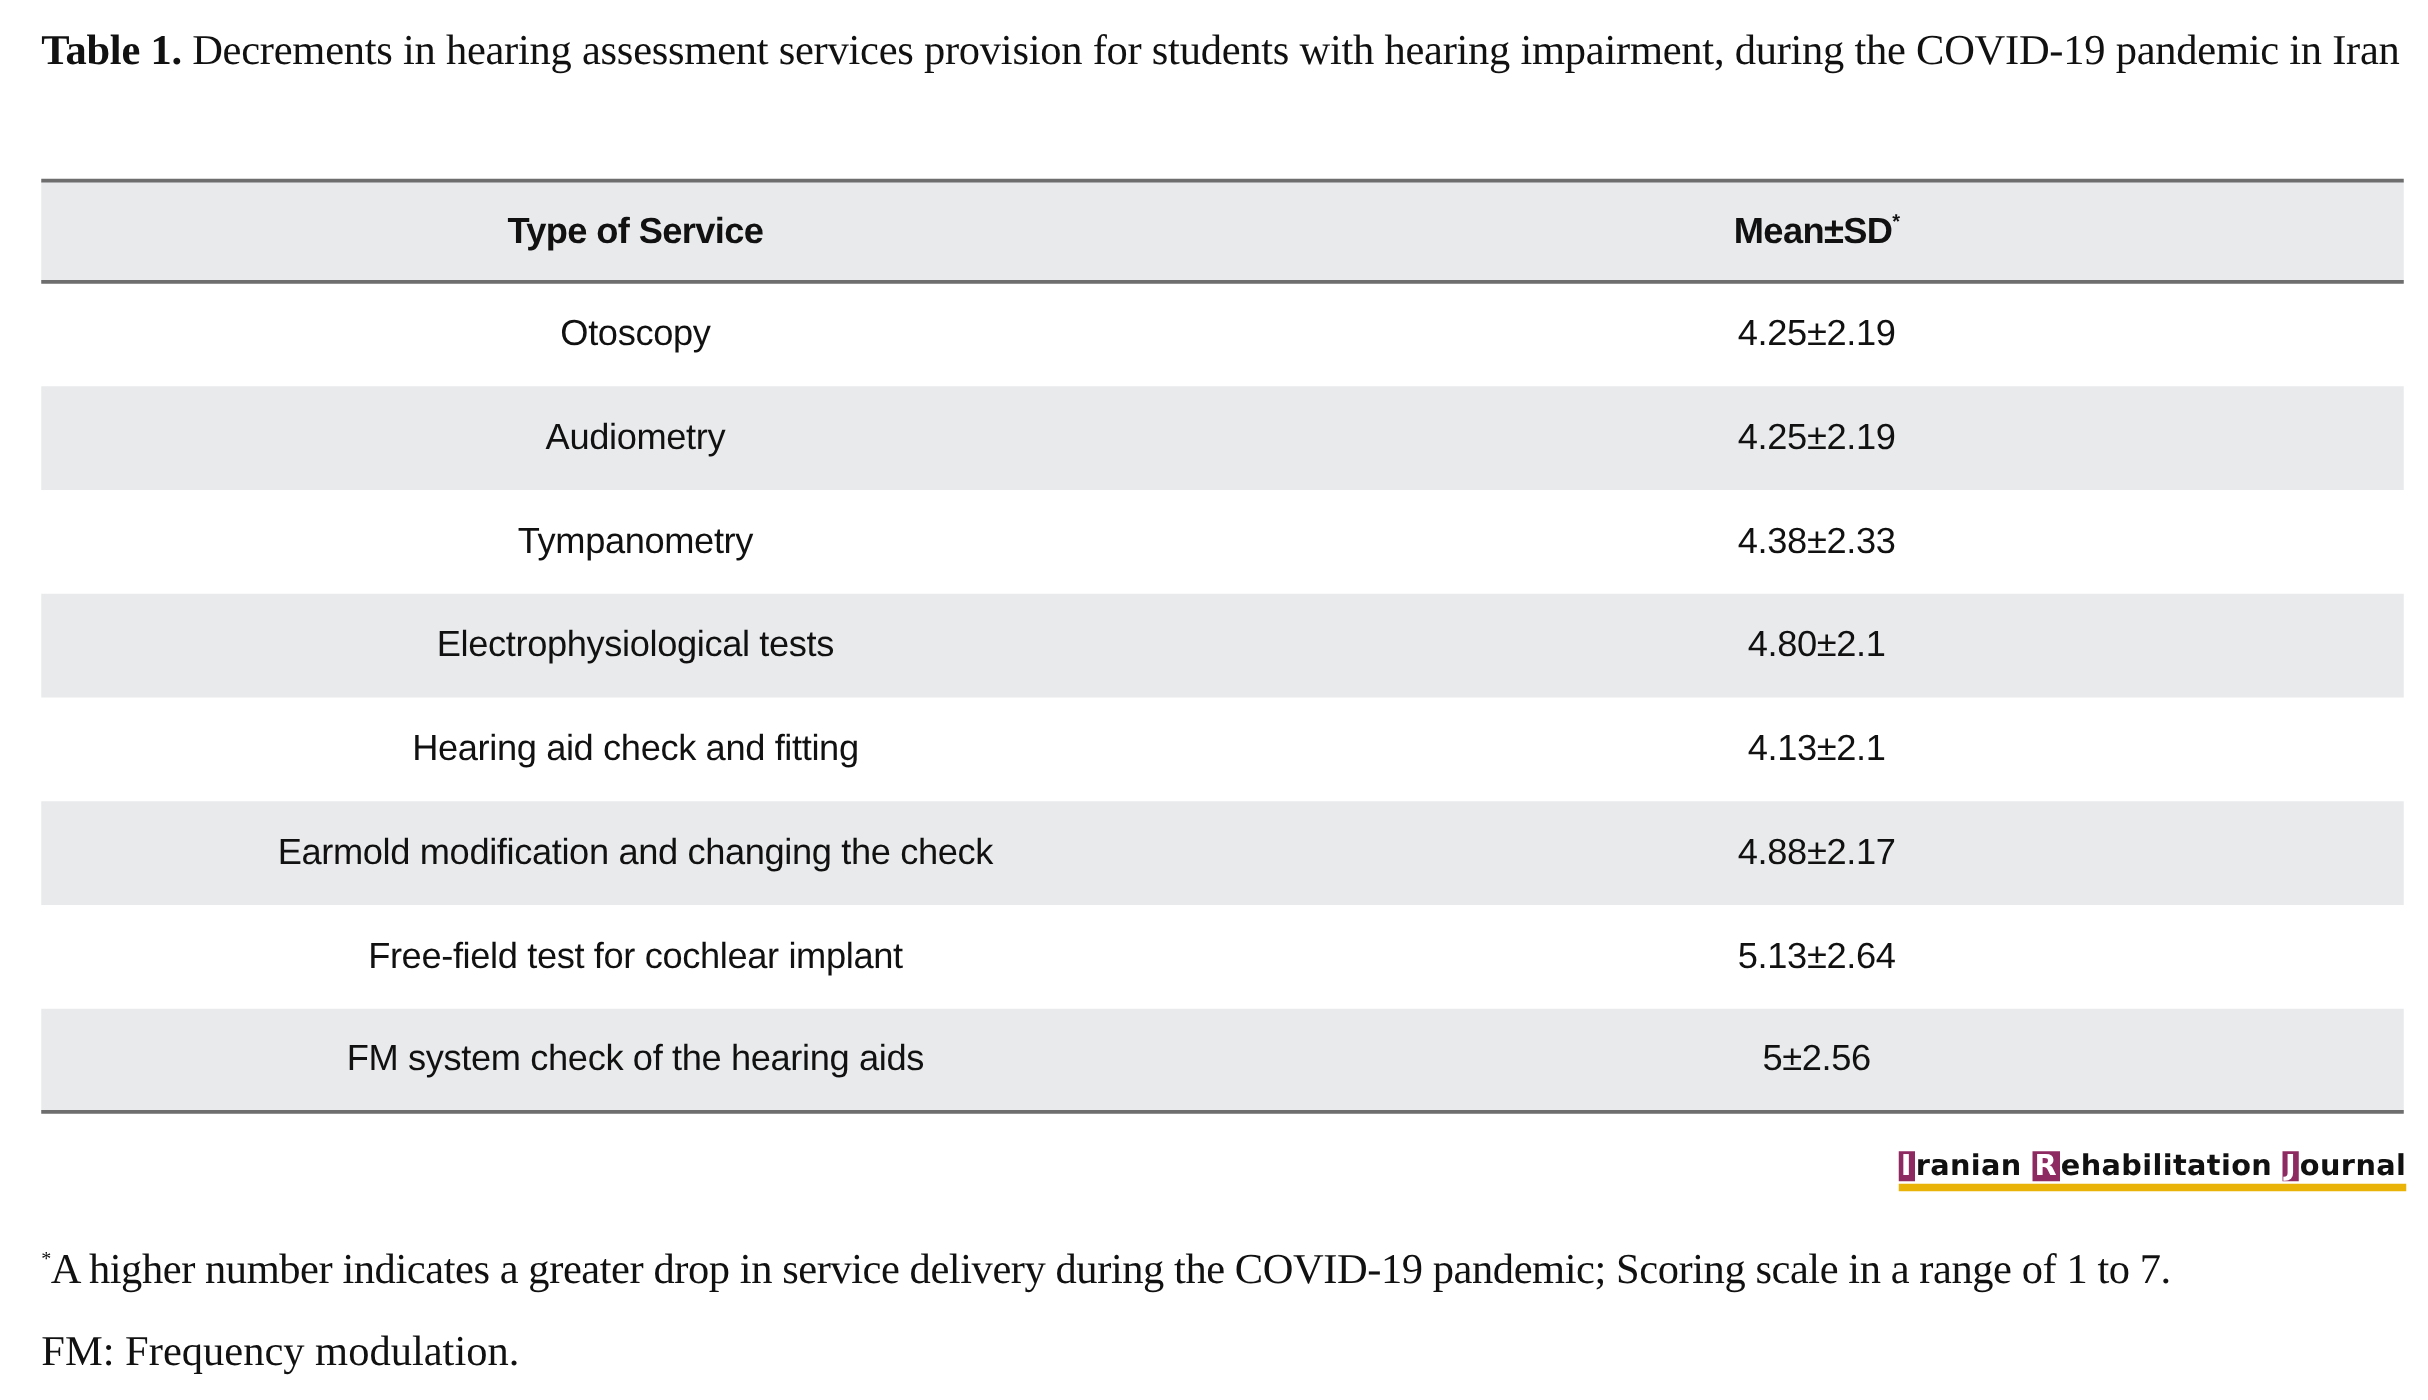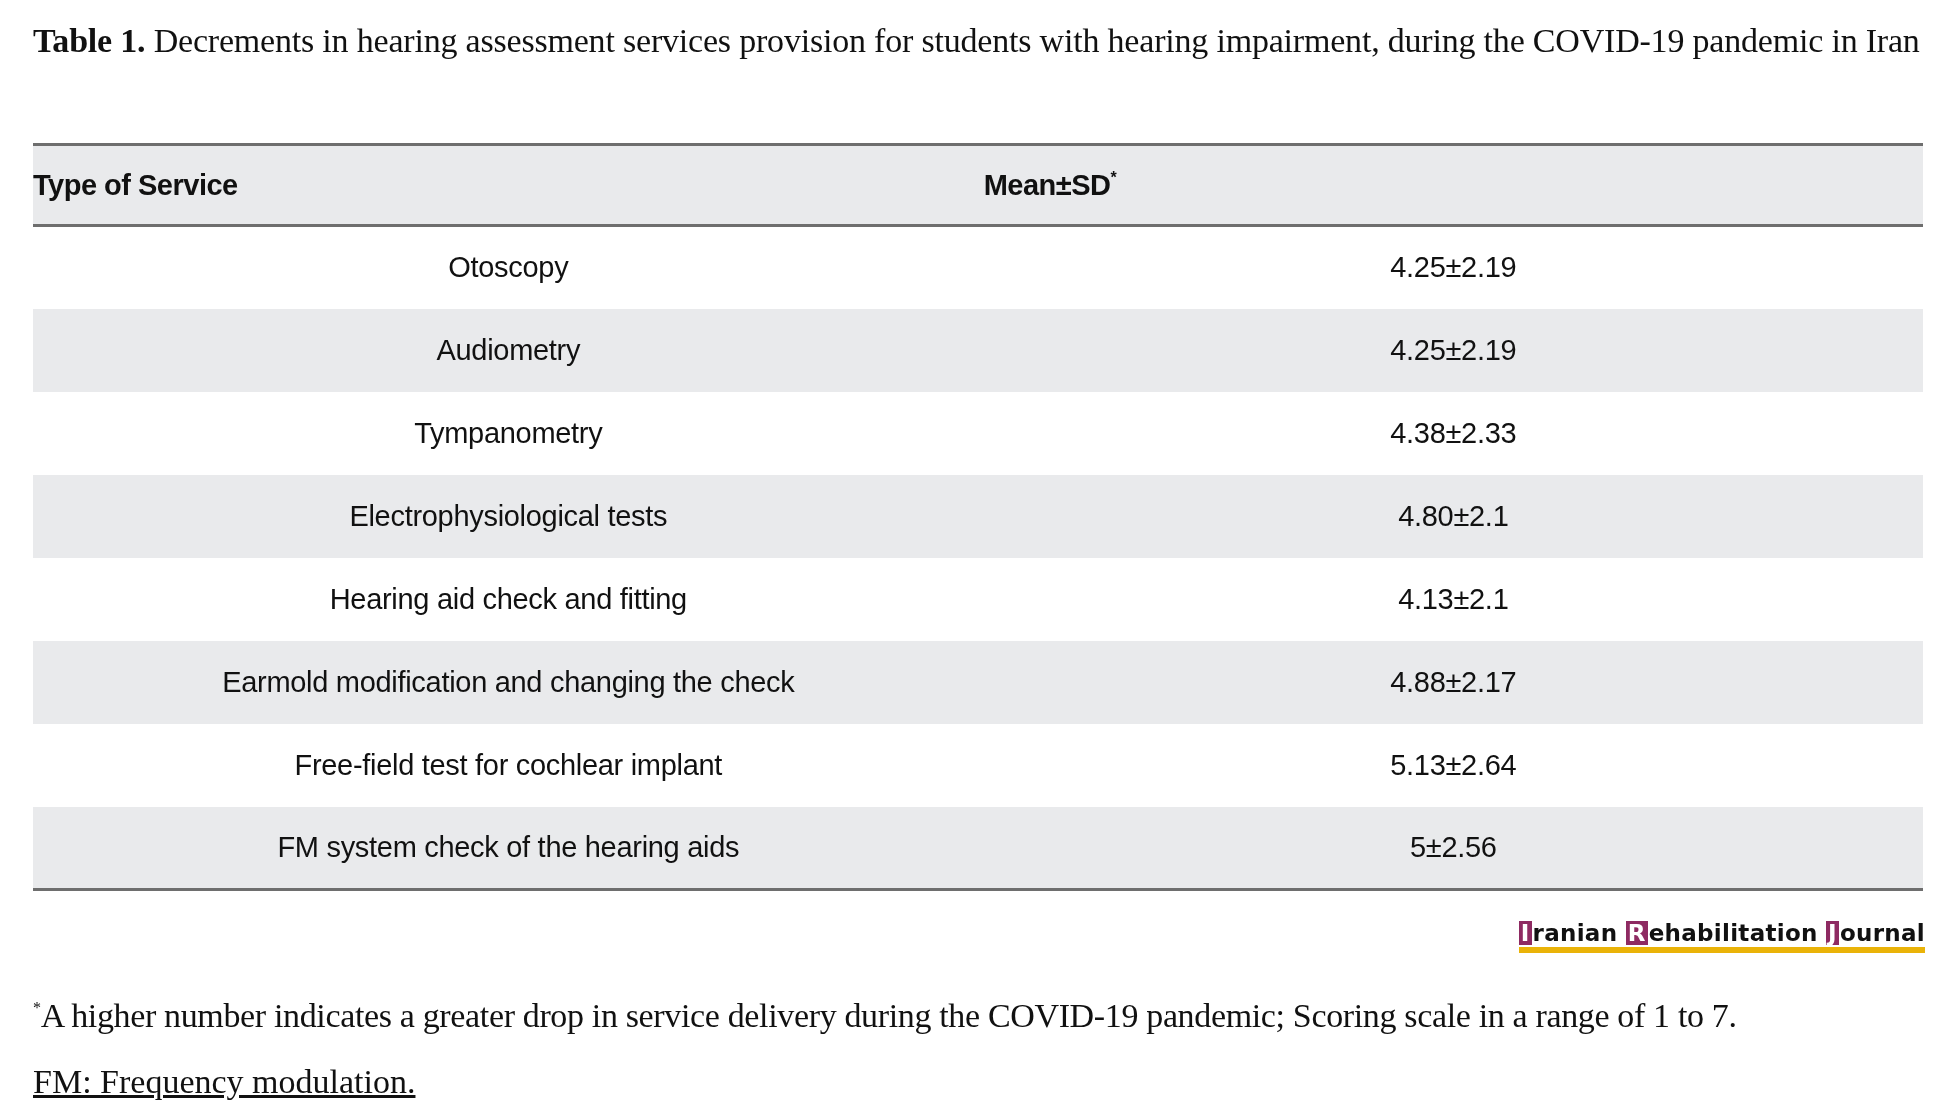--- a/index.html
+++ b/index.html
@@ -43,21 +43,21 @@
       color: #111111;
     }
     thead tr {
       background: #e9eaec;
       border-top: 3px solid #6e6e6e;
       border-bottom: 3px solid #6e6e6e;
     }
     th {
       height: 78px;
       font-weight: bold;
-      text-align: left;
+      text-align: center;
       padding: 0;
       letter-spacing: -0.5px;
     }
     th sup {
       font-size: 16px;
       vertical-align: 12px;
     }
     tbody tr {
       height: 83px;
     }
@@ -103,21 +103,21 @@
       font-family: "Liberation Serif", "DejaVu Serif", serif;
       font-size: 34px;
       line-height: 40px;
       white-space: nowrap;
     }
     .footnote sup {
       font-size: 16px;
       vertical-align: 14px;
     }
     .fn-1 { top: 988px; letter-spacing: -0.35px; }
-    .fn-2 { top: 1062px; text-decoration: underline; }
+    .fn-2 { top: 1062px; }
   </style>
 </head>
 <body>
 
 <div class="caption">
   <span class="label">Table 1.</span><span> Decrements in hearing assessment services provision for students with hearing impairment, during the COVID-19 pandemic in Iran</span>
 </div>
 
 <div class="table-wrap">
   <table>

